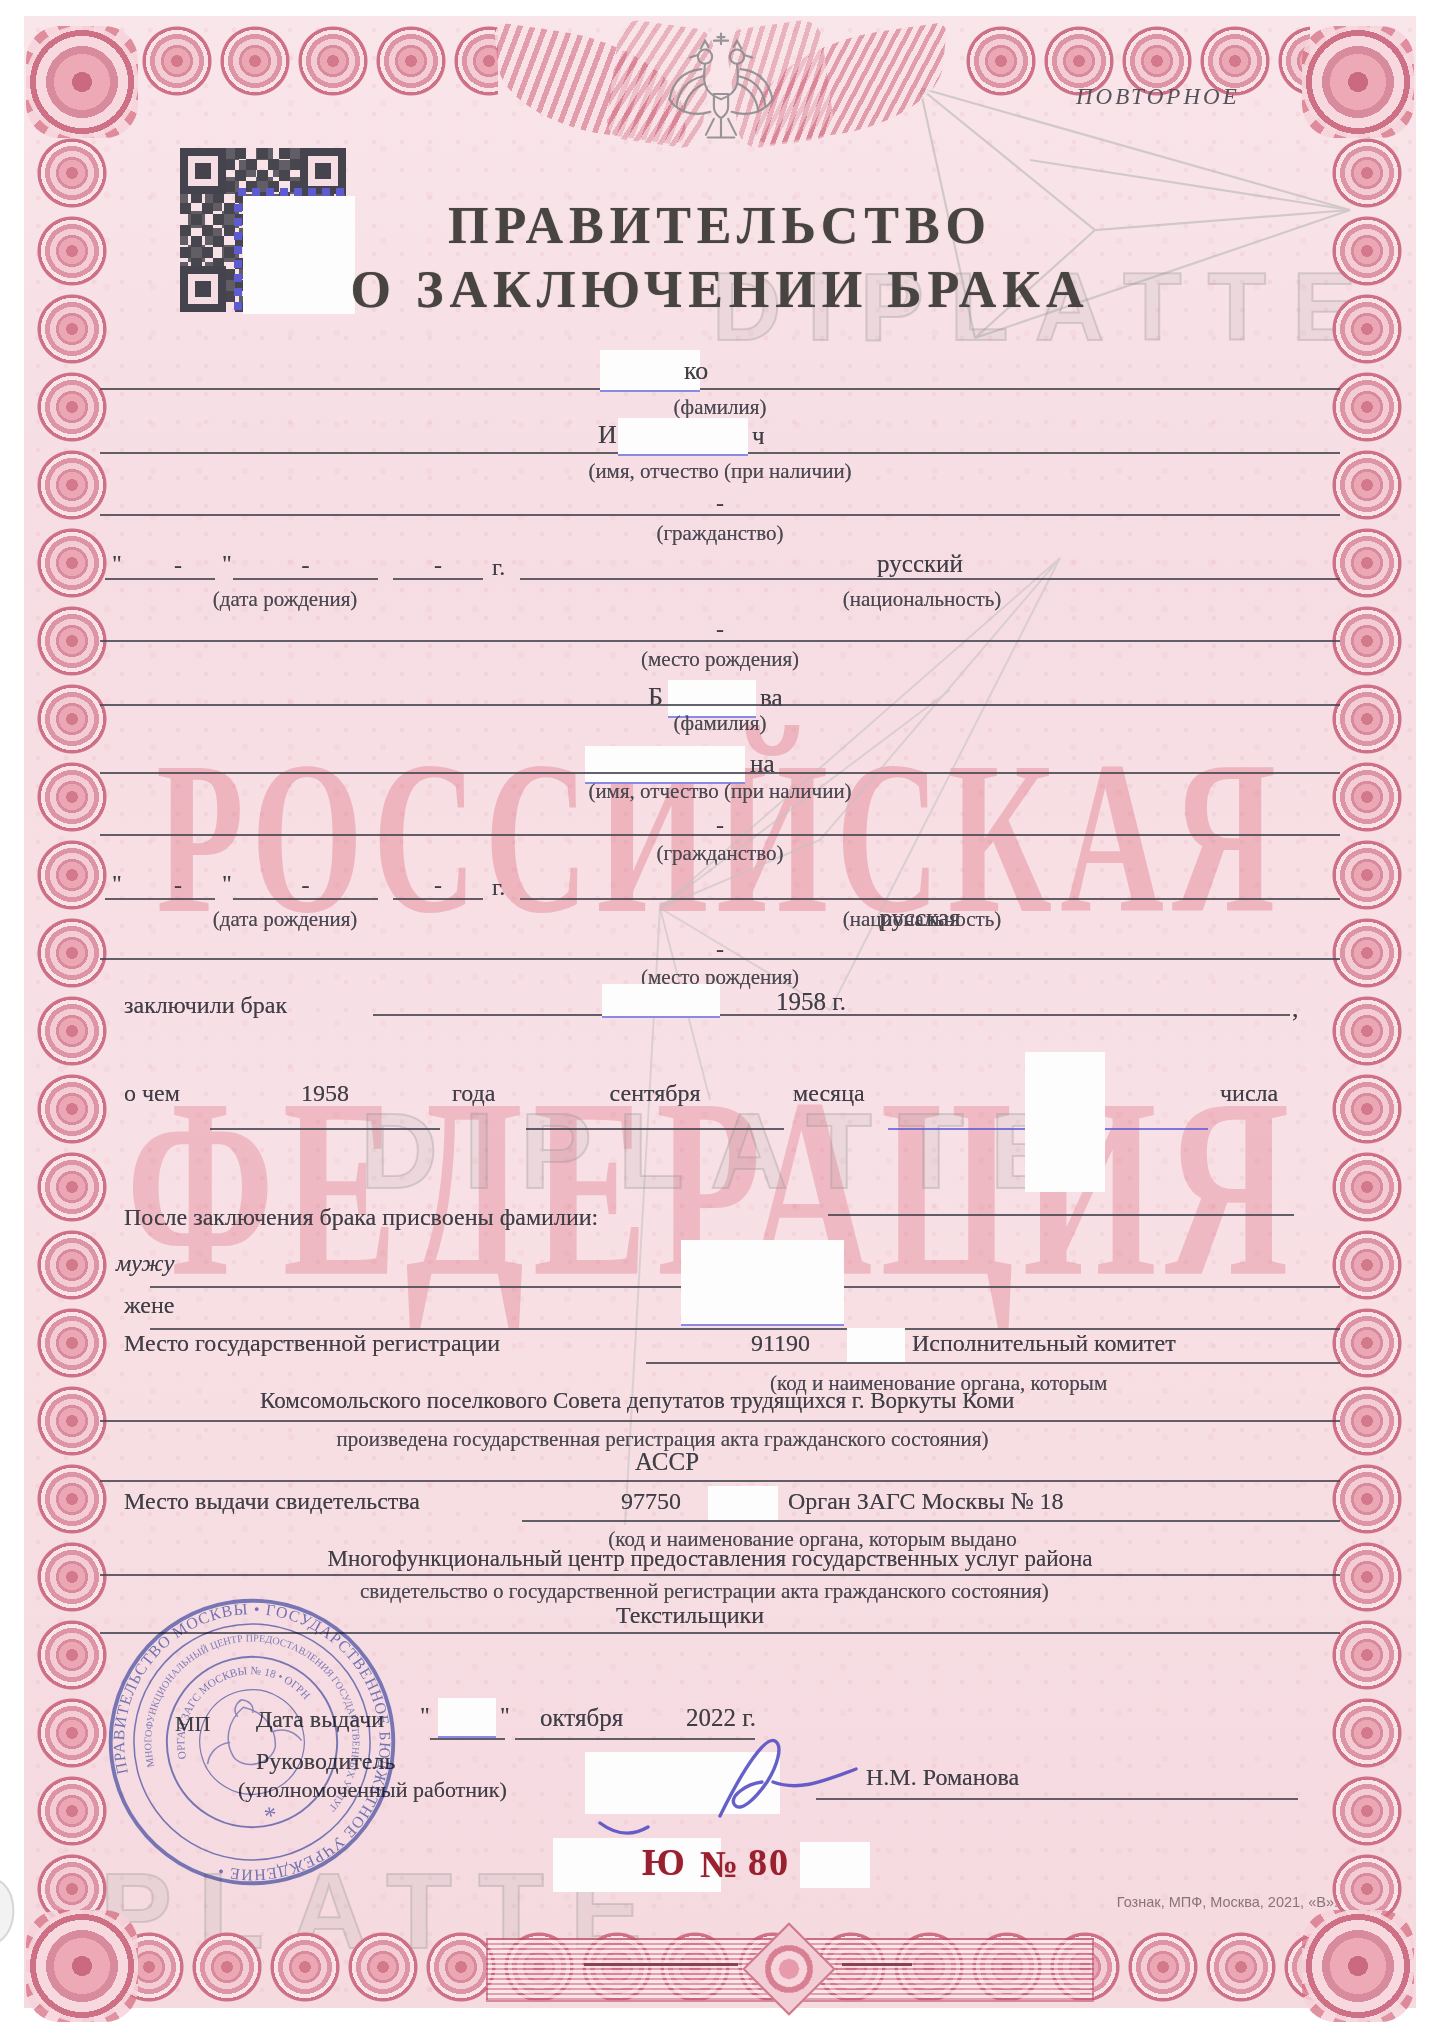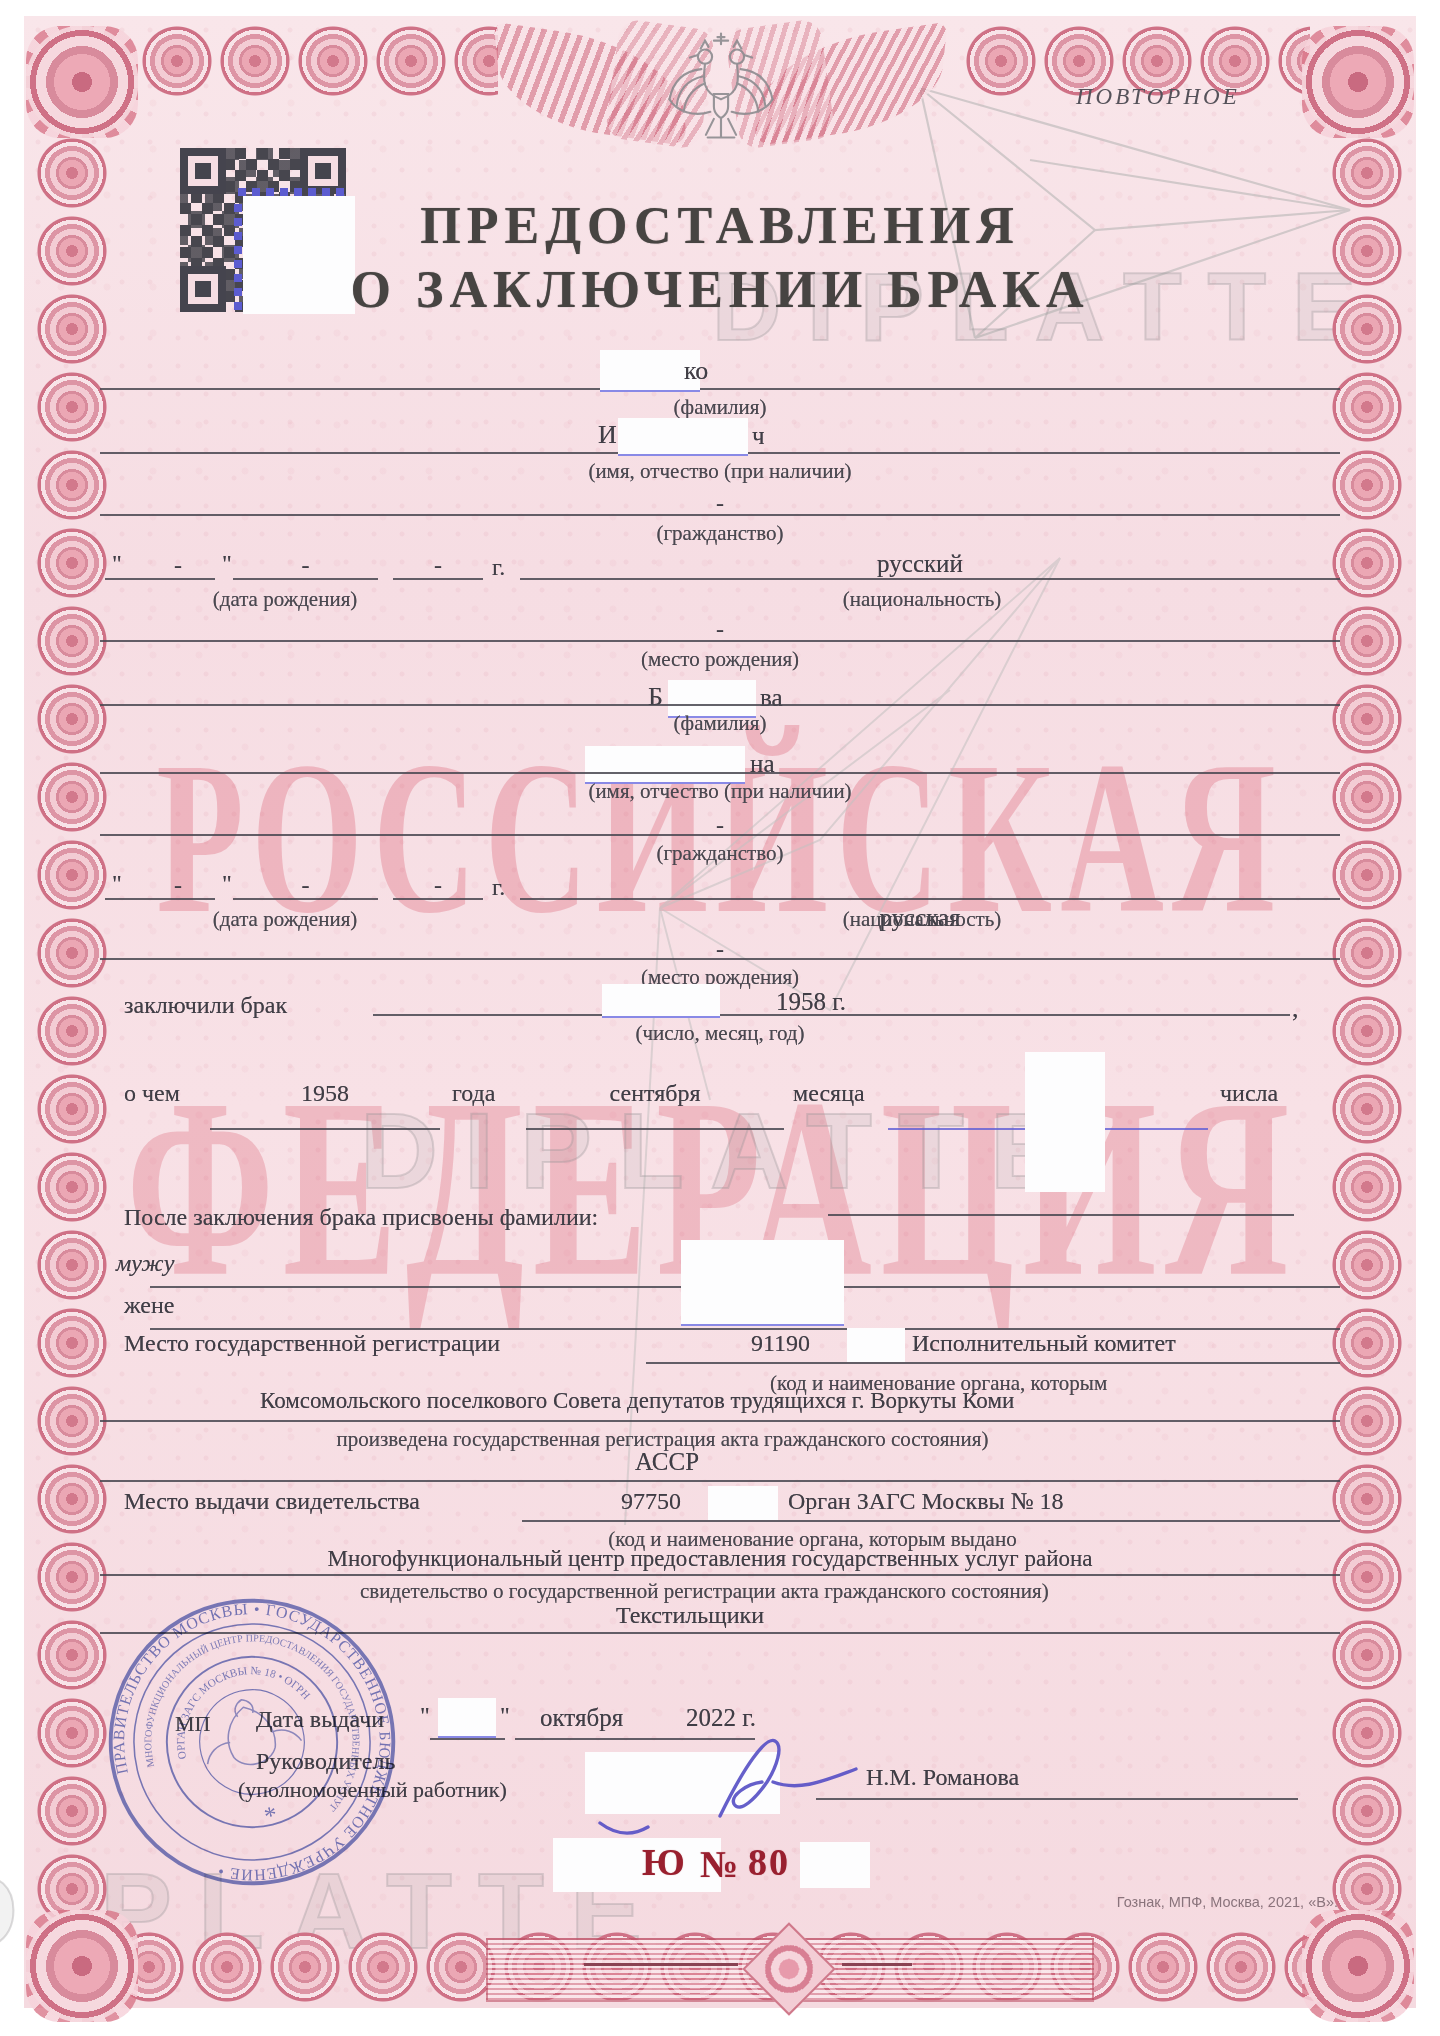--- a/index.html
+++ b/index.html
@@ -142,21 +142,21 @@
       </div>
     <div class="fp" style="left:0;bottom:0;">
         <i></i>
       </div>
   </div>
   <div class="qr-blue-h" style="left:238px;top:188px;width:112px;height:8px;"></div>
   <div class="qr-blue-v" style="left:234px;top:198px;width:8px;height:112px;"></div>
   <div class="wb" style="left:243px;top:196px;width:112px;height:118px;"></div>
 
   <div class="repeat" style="left:1076px;top:84px;">ПОВТОРНОЕ</div>
-  <div class="title" style="top:196px;">ПРЕДОСТАВЛЕНИЯ</div>
+  <div class="title" style="top:196px;">ПРАВИТЕЛЬСТВО</div>
   <div class="title" style="top:260px;">О ЗАКЛЮЧЕНИИ БРАКА</div>
 
   <div class="ln" style="left:100px;top:388px;width:1240px;"></div>
   <div class="wb ub" style="left:600px;top:350px;width:100px;height:40px;"></div>
   <div class="t" style="left:684px;top:356px;font-size:26px;">ко</div>
   <div class="t lbl" style="left:0;top:396px;width:1440px;text-align:center;">(фамилия)</div>
 
   <div class="ln" style="left:100px;top:452px;width:1240px;"></div>
   <div class="t" style="left:598px;top:420px;font-size:26px;">И</div>
   <div class="wb ub" style="left:618px;top:418px;width:130px;height:36px;"></div>
@@ -216,21 +216,20 @@
 
   <div class="t" style="left:0;top:936px;width:1440px;text-align:center;">-</div>
   <div class="ln" style="left:100px;top:958px;width:1240px;"></div>
   <div class="t lbl" style="left:0;top:966px;width:1440px;text-align:center;">(место рождения)</div>
 
   <div class="t" style="left:124px;top:992px;">заключили брак</div>
   <div class="ln" style="left:373px;top:1014px;width:917px;"></div>
   <div class="wb ub" style="left:602px;top:984px;width:118px;height:32px;"></div>
   <div class="t" style="left:776px;top:988px;font-size:25px;">1958 г.</div>
   <div class="t" style="left:1292px;top:994px;font-size:26px;">,</div>
-  <div class="t lbl" style="left:0;top:1022px;width:1440px;text-align:center;">(число, месяц, год)</div>
 
   <div class="t" style="left:124px;top:1080px;">о чем</div>
   <div class="t" style="left:210px;top:1080px;width:230px;text-align:center;">1958</div>
   <div class="t" style="left:452px;top:1080px;">года</div>
   <div class="t" style="left:526px;top:1080px;width:258px;text-align:center;">сентября</div>
   <div class="t" style="left:793px;top:1080px;">месяца</div>
   <div class="t" style="left:1220px;top:1080px;">числа</div>
   <div class="ln" style="left:210px;top:1128px;width:230px;"></div>
   <div class="ln" style="left:526px;top:1128px;width:258px;"></div>
   <div class="ln ln-blue" style="left:888px;top:1128px;width:320px;"></div>

